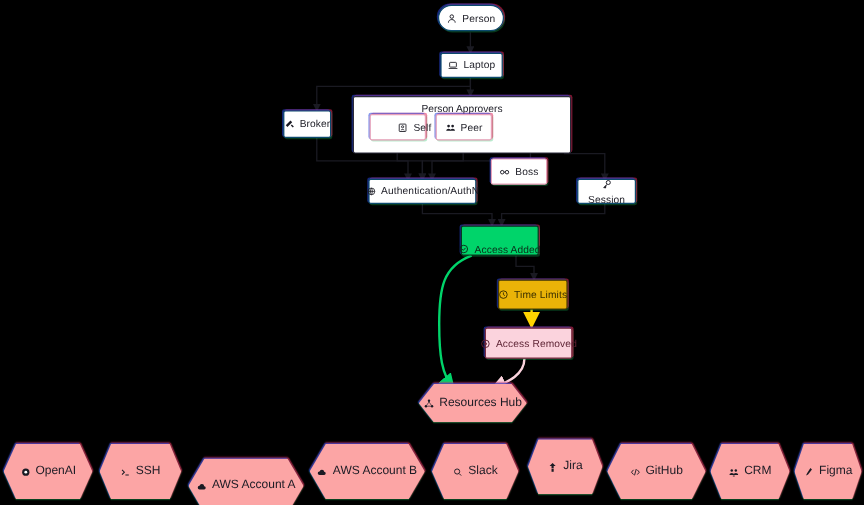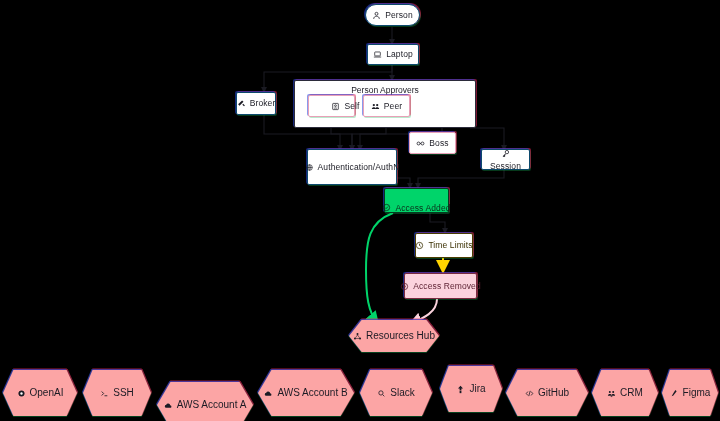--- a/index.html
+++ b/index.html
@@ -50,21 +50,21 @@
     justify-content: center;
     width: 9px; height: 9px;
     flex: 0 0 auto;
   }
   .node .ico svg { display:block; }
 
   .node.pill { border-radius: 12px; }
 
   
   .node.green  { background:#00d46a; border-color:#06391f; }
-  .node.yellow { background:#ffffff; border-color:#4a3c00; }
+  .node.yellow { background:#eab308; border-color:#4a3c00; }
   .node.pink   { background:#fbd3dd; border-color:#7a2a40; }
 
   
   .group {
     position: absolute;
     box-sizing: border-box;
     background: #ffffff;
     border: 1px solid #2b2b3a;
     border-radius: 2px;
     box-shadow: -1px -1px 0 rgba(40,70,220,.55),
@@ -218,21 +218,21 @@
   <div class="node" style="left:236px; top:92px; width:40px; height:23px;">
     <span class="ico">
       <svg viewBox="0 0 16 16" width="9" height="9" fill="#1b1b24">
         <path d="M2 9.5 L9 2.5 L11.5 5 L4.5 12 Z"></path>
           <path d="M11 8.5l3 3-1.5 1.5-3-3z"></path>
       </svg>
     </span>
     <span class="lbl">Broker</span>
   </div>
 
-  <div class="node" style="left:307px; top:149px; width:90px; height:36px;">
+  <div class="node" style="left:307px; top:149px; width:90px; height:21px;">
     <span class="ico">
       <svg viewBox="0 0 16 16" width="9" height="9" fill="none" stroke="#1b1b24" stroke-width="1.2">
         <circle cx="8" cy="8" r="5"></circle>
           <path d="M3 8h10M8 3c1.8 2 1.8 8 0 10M8 3C6.2 5 6.2 11 8 13"></path>
       </svg>
     </span>
     <span class="lbl">Authentication/AuthN</span>
   </div>
 
   <div class="node" style="left:481px; top:149px; width:49px; height:21px;flex-direction:column;">

